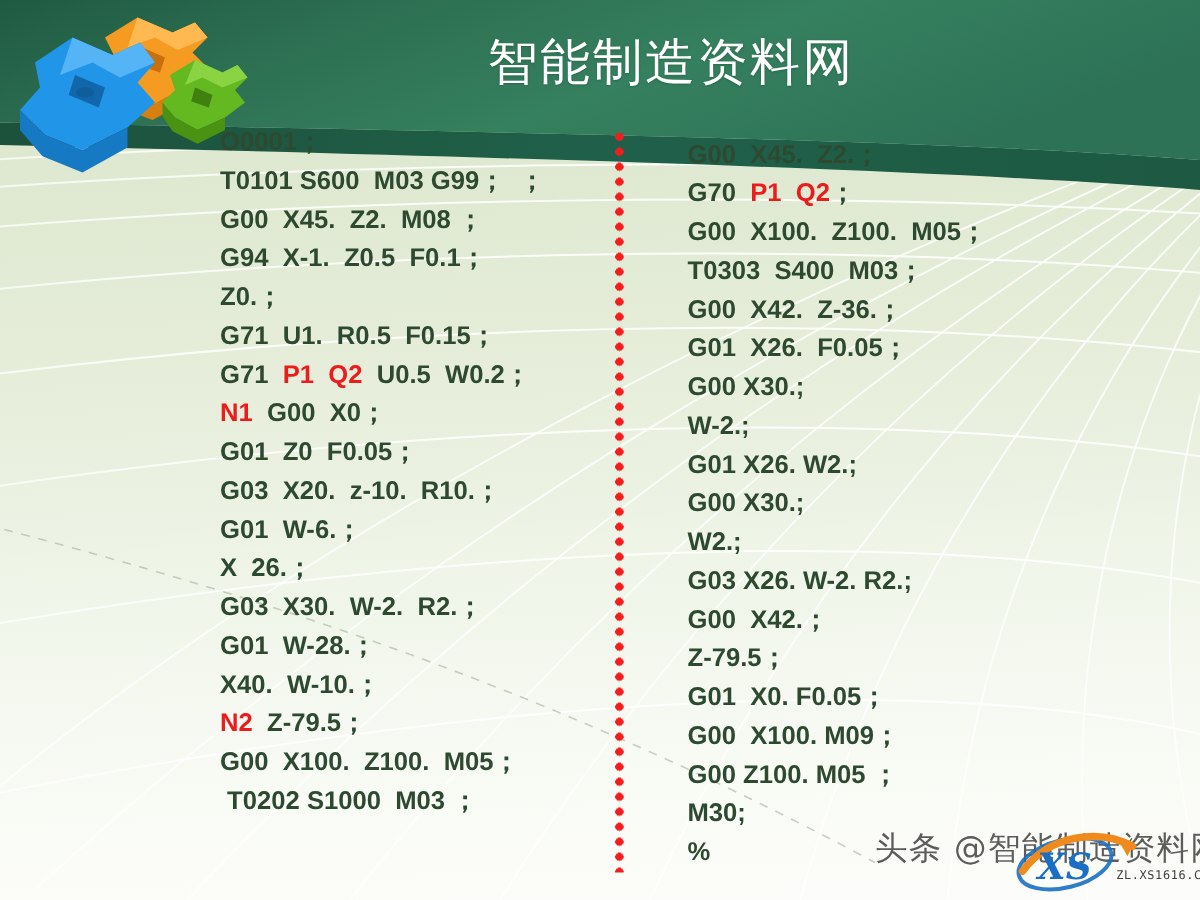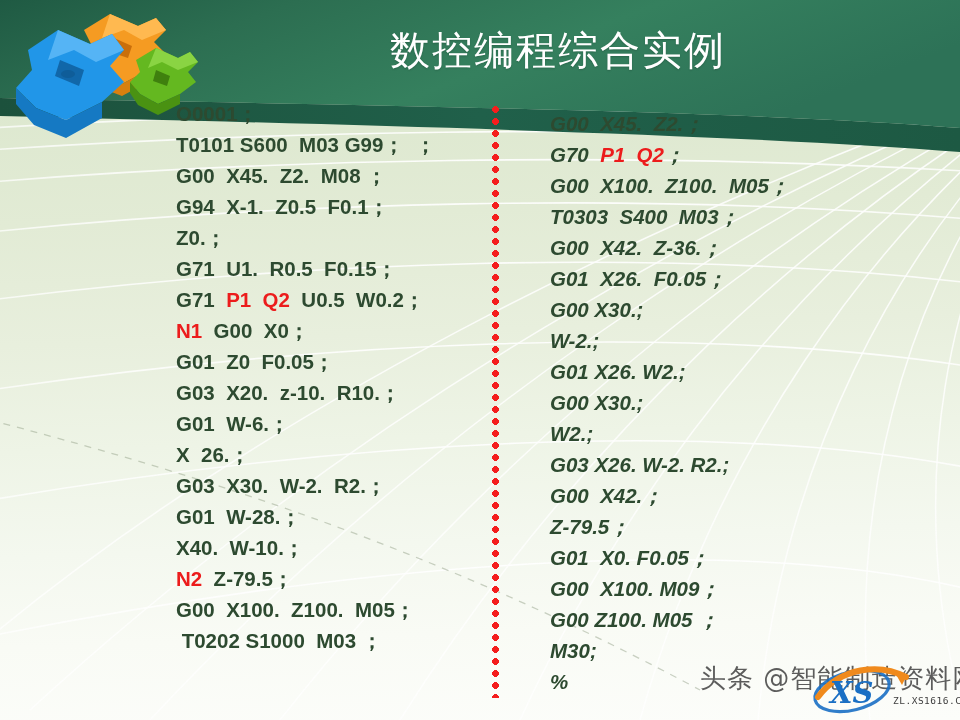--- a/index.html
+++ b/index.html
@@ -58,21 +58,21 @@
   
   .code-col {
     position:absolute;
     font-family:"Liberation Sans", sans-serif;
     font-weight:bold;
     font-size:20.5px;
     color:#2d4a30;
     white-space:pre;
   }
   #col-left  { left:176px; top:98px;  width:310px; }
-  #col-right { left:550px; top:108px; width:330px;font-style:italic; }
+  #col-right { left:550px; top:108px; width:330px; }
   .code-line {
     height:31px;
     line-height:31px;
     white-space:pre;
   }
   .hl { color:#ec1c1c;text-align:center; }
 
   
   #divider {
     position:absolute;
@@ -193,21 +193,21 @@
       <g>
         <path d="M22 50 L52 30 L84 44 L106 34 L118 50 L104 66 L118 82 L96 102 L60 120 L30 108 L10 88 L26 70 Z" fill="#2196e8"></path>
         <path d="M52 30 L84 44 L106 34 L118 50 L90 62 L68 50 L42 60 Z" fill="#55b4f5"></path>
         <path d="M10 88 L30 108 L60 120 L96 102 L96 118 L60 138 L28 125 L10 104 Z" fill="#1579c3"></path>
         <path d="M54 60 L78 70 L73 86 L49 76 Z" fill="#1167a9"></path>
         <ellipse cx="62" cy="74" rx="7" ry="4" fill="#0f5d99"></ellipse>
       </g>
     </g>
   </svg>
 
-  <div id="header-title">数控编程综合实例</div>
+  <div id="header-title">智能制造资料网</div>
 
   <div id="divider"></div>
 
   <div id="col-left" class="code-col"><div class="code-line"><span>O0001；</span></div><div class="code-line"><span>T0101 S600  M03 G99；  ；</span></div><div class="code-line"><span>G00  X45.  Z2.  M08 ；</span></div><div class="code-line"><span>G94  X-1.  Z0.5  F0.1；</span></div><div class="code-line"><span>Z0.；</span></div><div class="code-line"><span>G71  U1.  R0.5  F0.15；</span></div><div class="code-line"><span>G71  </span><span class="hl">P1  Q2</span><span>  U0.5  W0.2；</span></div><div class="code-line"><span class="hl">N1</span><span>  G00  X0；</span></div><div class="code-line"><span>G01  Z0  F0.05；</span></div><div class="code-line"><span>G03  X20.  z-10.  R10.；</span></div><div class="code-line"><span>G01  W-6.；</span></div><div class="code-line"><span>X  26.；</span></div><div class="code-line"><span>G03  X30.  W-2.  R2.；</span></div><div class="code-line"><span>G01  W-28.；</span></div><div class="code-line"><span>X40.  W-10.；</span></div><div class="code-line"><span class="hl">N2</span><span>  Z-79.5；</span></div><div class="code-line"><span>G00  X100.  Z100.  M05；</span></div><div class="code-line"><span> T0202 S1000  M03 ；</span></div></div>
 
   <div id="col-right" class="code-col"><div class="code-line"><span>G00  X45.  Z2.；</span></div><div class="code-line"><span>G70  </span><span class="hl">P1  Q2</span><span>；</span></div><div class="code-line"><span>G00  X100.  Z100.  M05；</span></div><div class="code-line"><span>T0303  S400  M03；</span></div><div class="code-line"><span>G00  X42.  Z-36.；</span></div><div class="code-line"><span>G01  X26.  F0.05；</span></div><div class="code-line"><span>G00 X30.;</span></div><div class="code-line"><span>W-2.;</span></div><div class="code-line"><span>G01 X26. W2.;</span></div><div class="code-line"><span>G00 X30.;</span></div><div class="code-line"><span>W2.;</span></div><div class="code-line"><span>G03 X26. W-2. R2.;</span></div><div class="code-line"><span>G00  X42.；</span></div><div class="code-line"><span>Z-79.5；</span></div><div class="code-line"><span>G01  X0. F0.05；</span></div><div class="code-line"><span>G00  X100. M09；</span></div><div class="code-line"><span>G00 Z100. M05 ；</span></div><div class="code-line"><span>M30;</span></div><div class="code-line"><span>%</span></div></div>
 
   <div id="watermark">
     <div id="wm-text">头条 @智能制造资料网</div>
     <svg id="wm-logo" viewBox="0 0 150 56">

